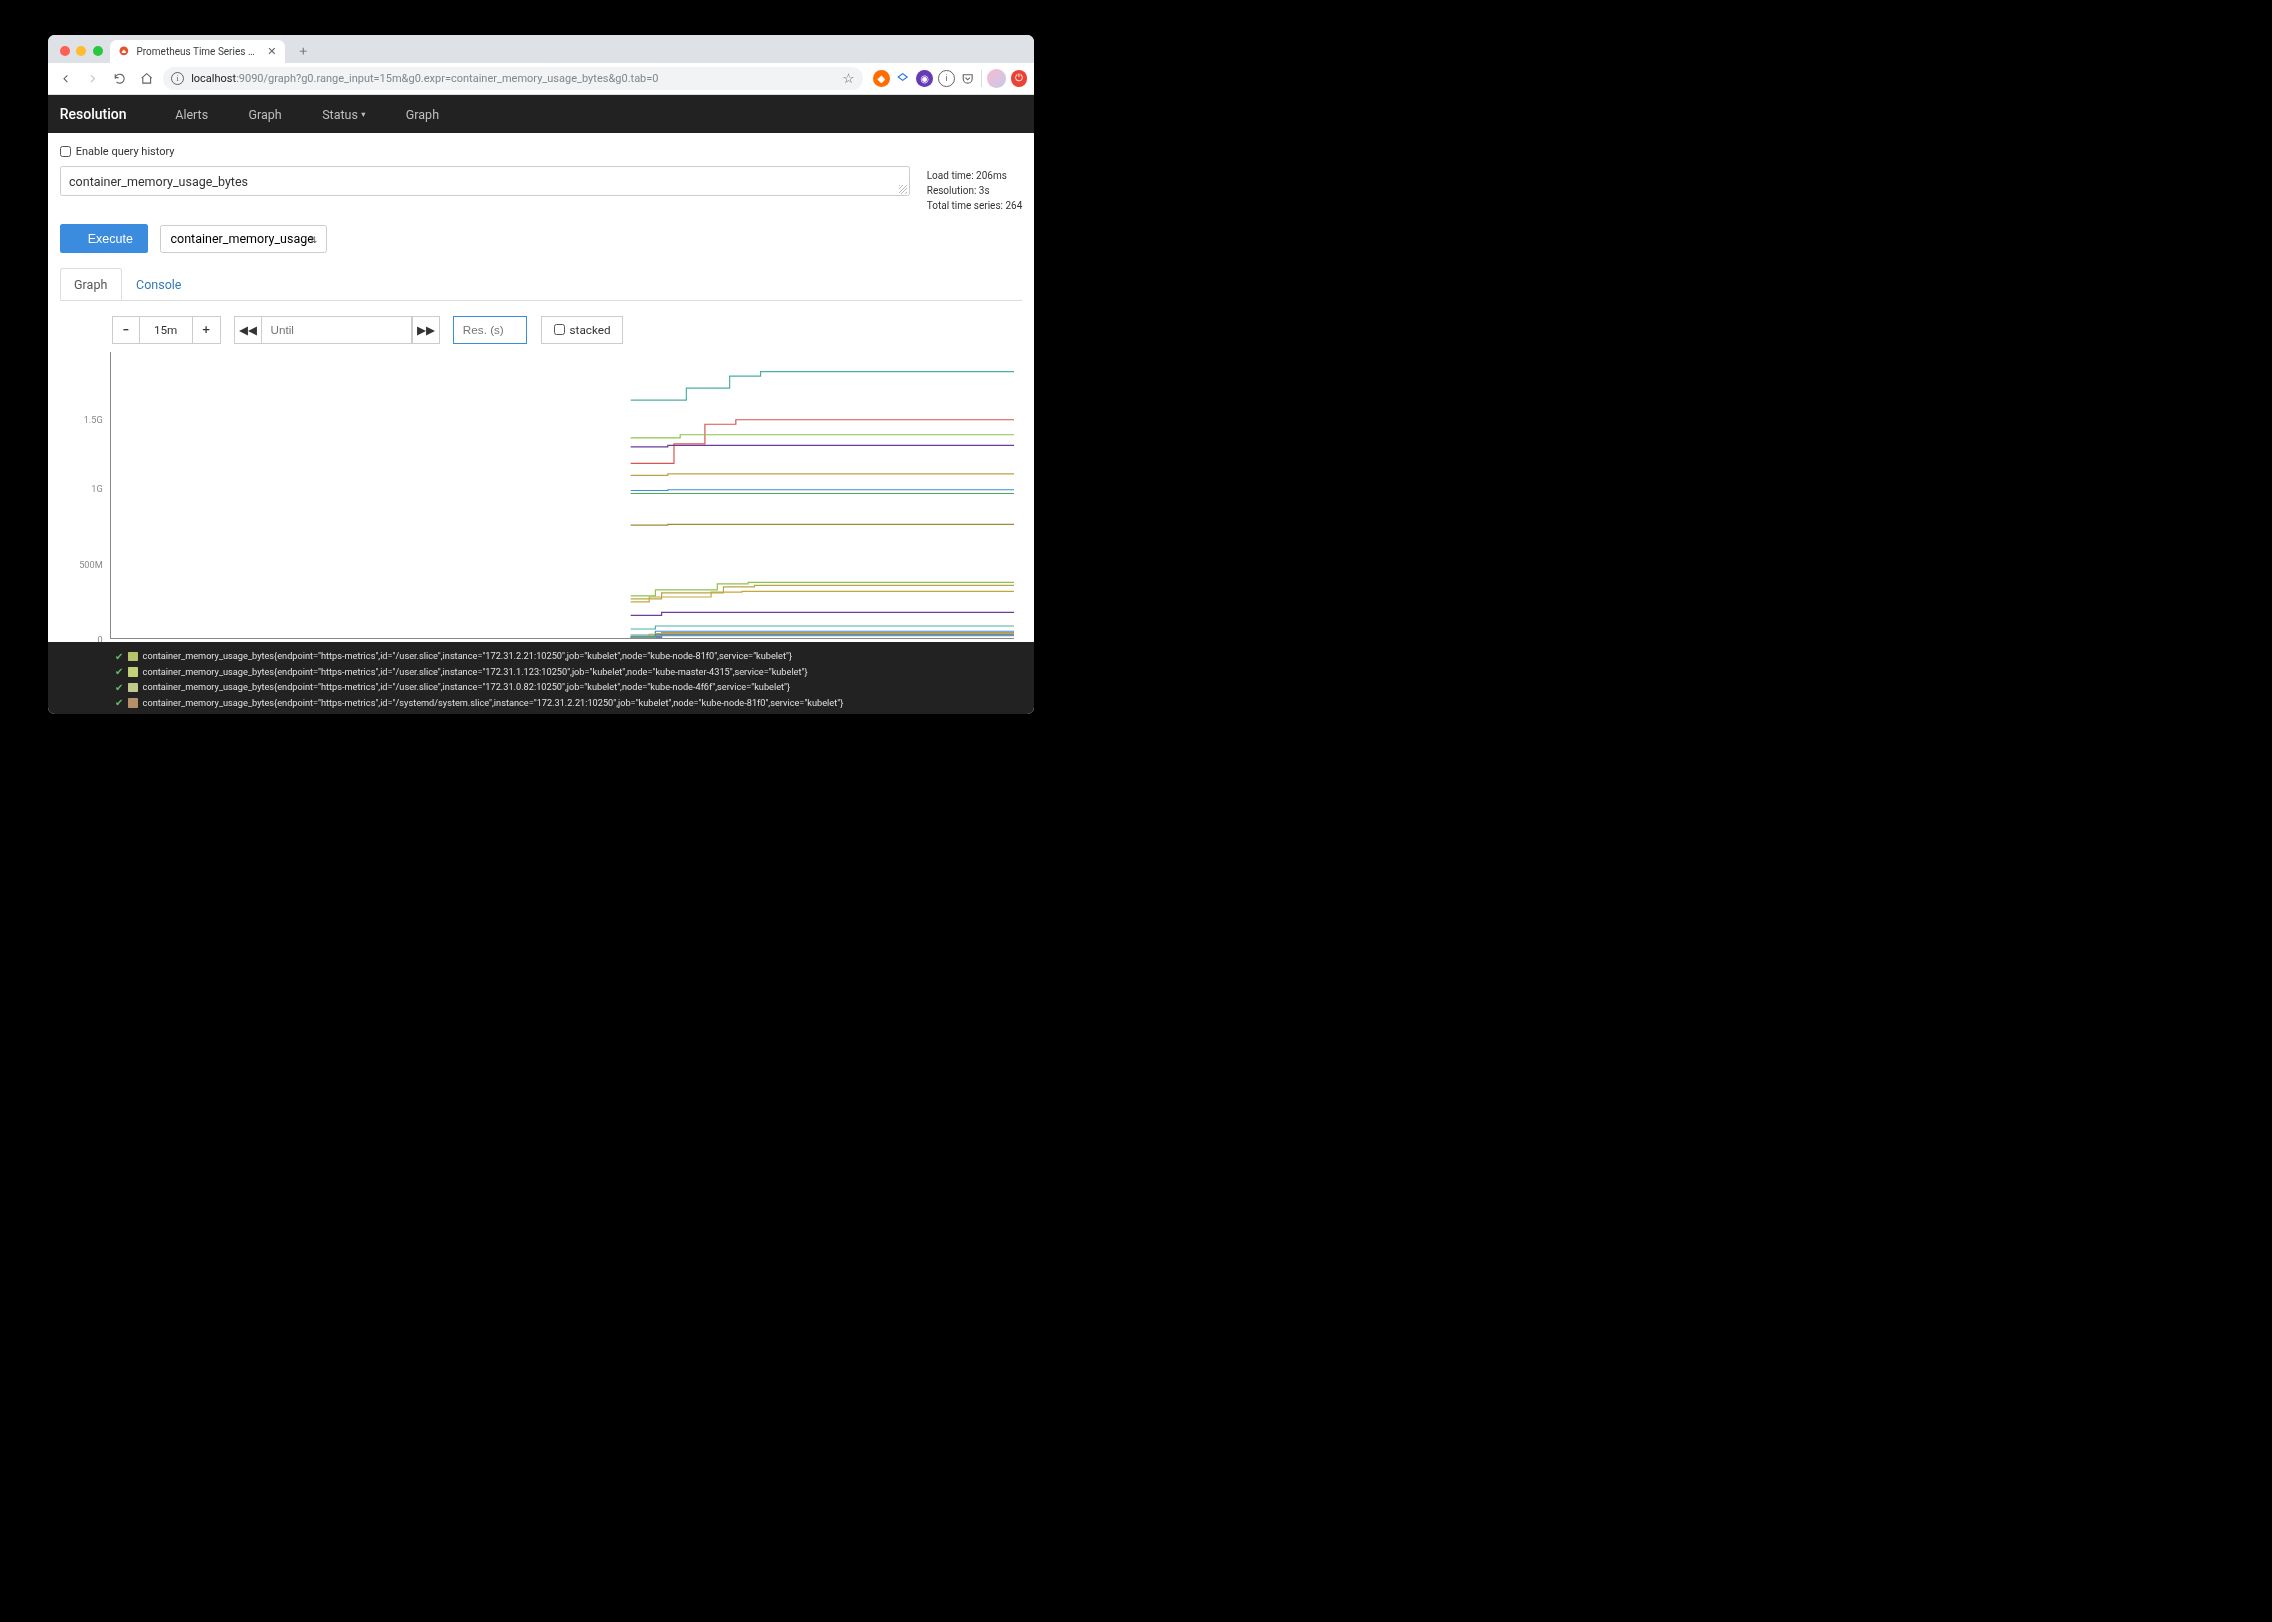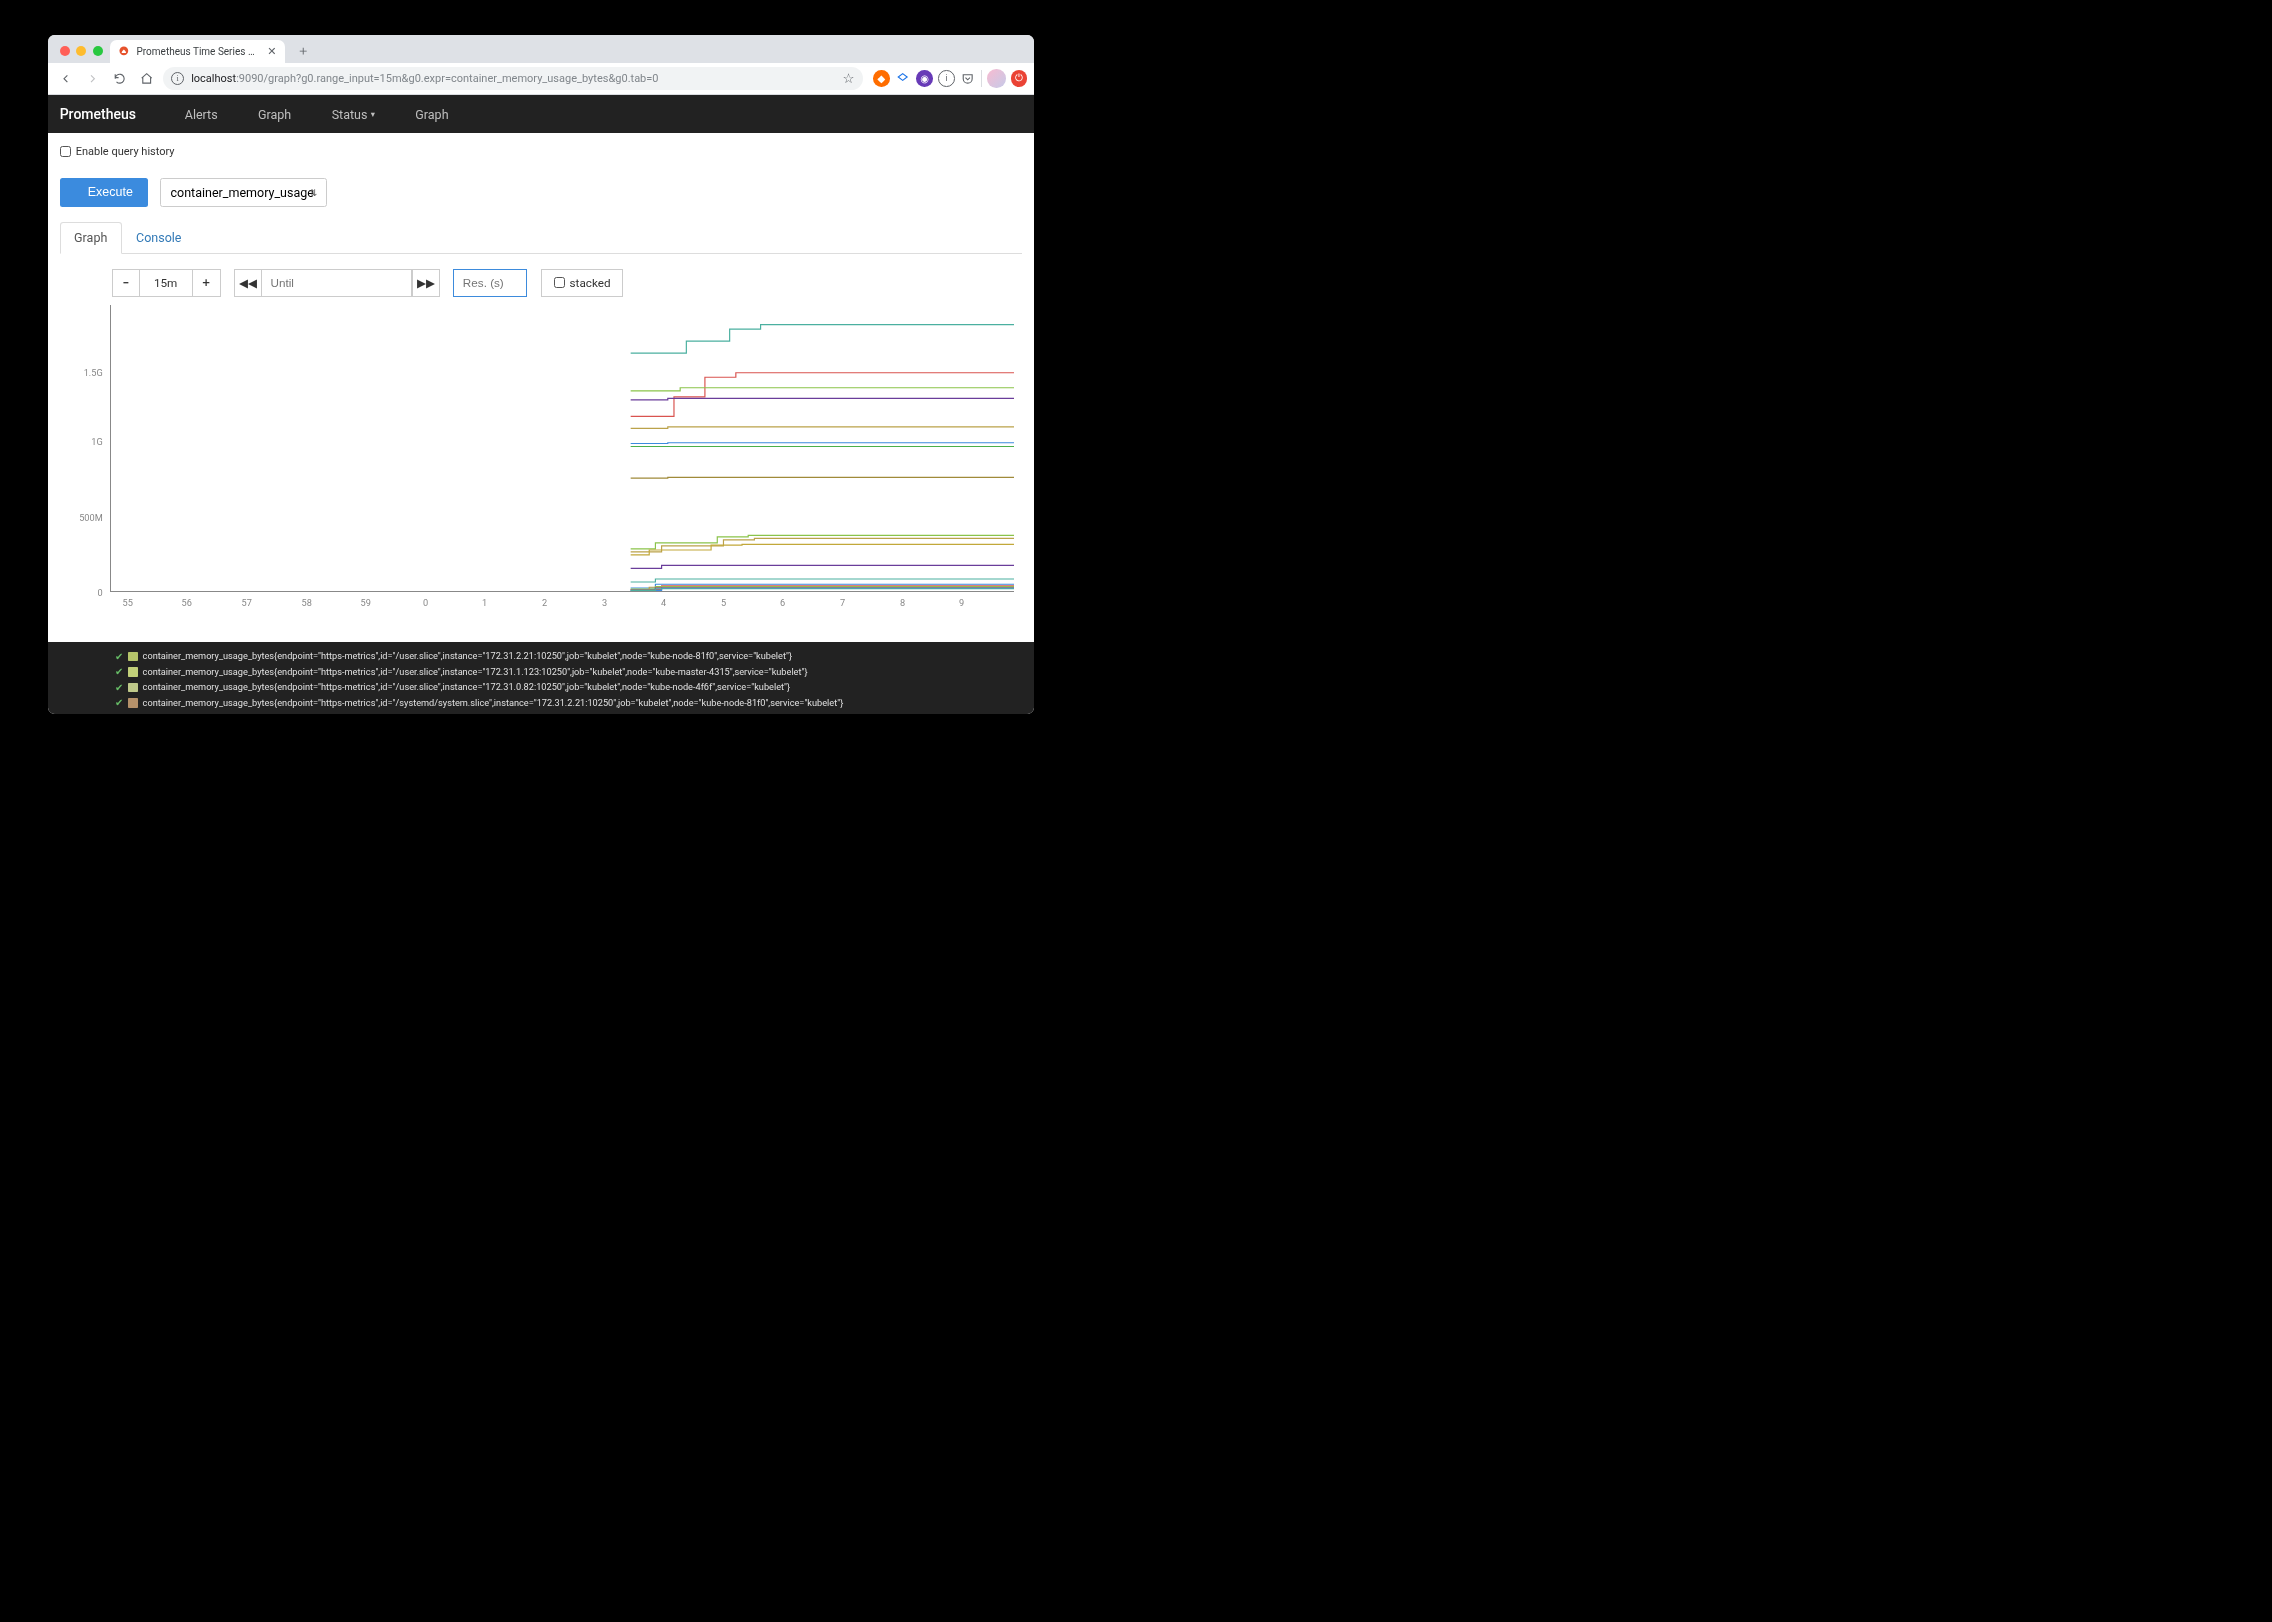--- a/index.html
+++ b/index.html
@@ -460,36 +460,46 @@
           </svg>
         </span>
       <span style="width:0.8px;height:16.7px;background:#dadce0;"></span>
       <span class="avatar"></span>
       <span class="stop-ico">⏻</span>
     </div>
   </div>
 
   <div class="app">
     <div class="prom-nav">
-      <span class="brand">Prometheus</span>
+      <span class="brand">Resolution</span>
       <a>Alerts</a>
       <a>Graph</a>
       <a>
           <span>Status</span>
           <span class="caret">▾</span>
         </a>
       <a>Graph</a>
     </div>
 
     <div class="content">
       <div class="history-row">
         <span class="chk"></span>
         <span>Enable query history</span>
       </div>
 
+      <div class="query-row">
+        <div class="query-box">
+          <span>container_memory_usage_bytes</span>
+        </div>
+        <div class="stats">
+          <div>Load time: 206ms</div>
+          <div>Resolution: 3s</div>
+          <div>Total time series: 264</div>
+        </div>
+      </div>
 
       <div class="exec-row">
         <button class="btn-exec">Execute</button>
         <div class="metric-select">
           <span>container_memory_usage</span>
           <span class="caret2">⇅</span>
         </div>
       </div>
 
       <div class="tabs">

